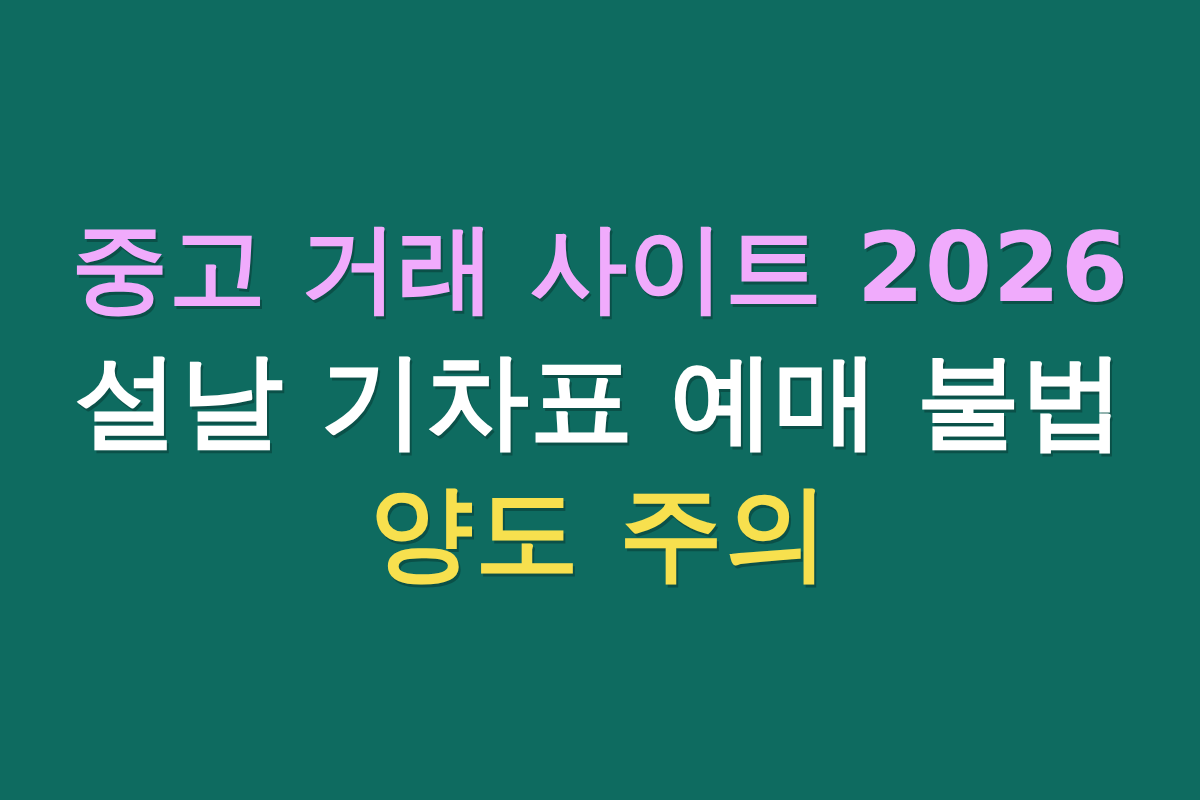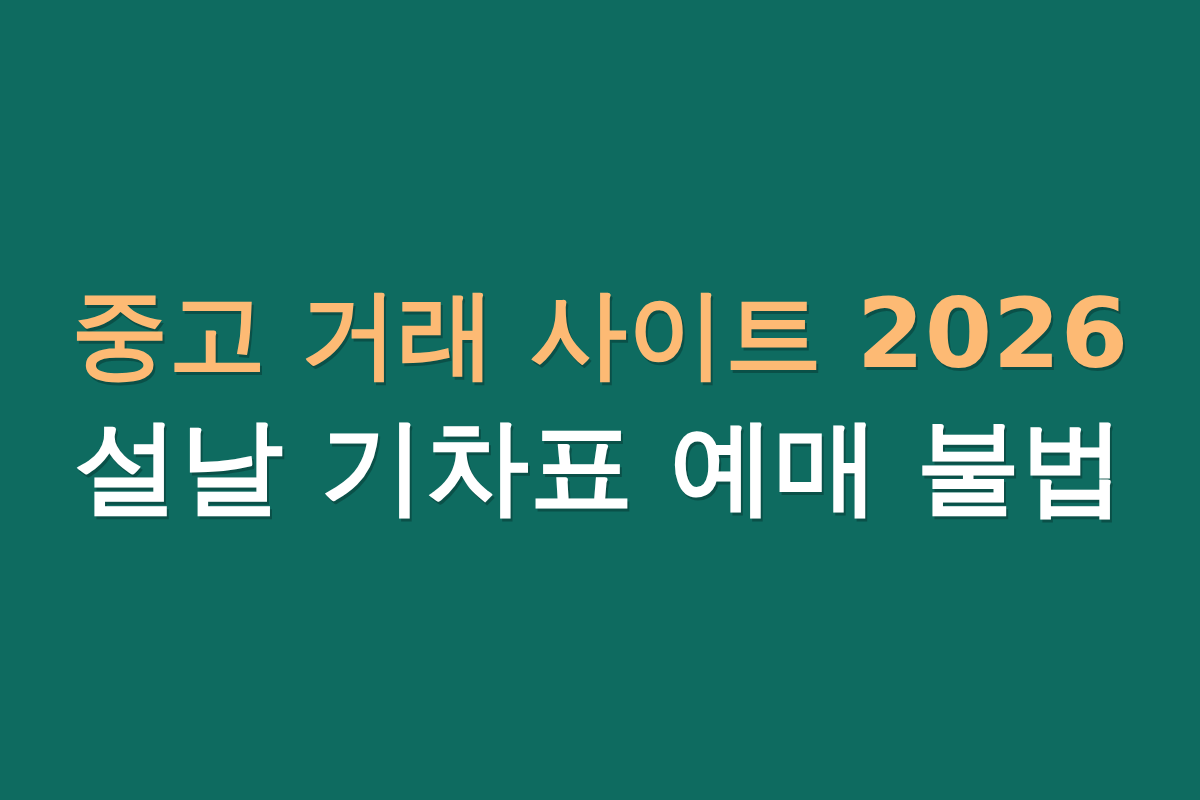--- a/index.html
+++ b/index.html
@@ -50,19 +50,20 @@
     letter-spacing: 2px;
   }
 </style>
 </head>
 <body>
 
 <div id="banner" style="background: rgb(14, 107, 96);">
 
   <div id="title-block">
 
-    <span class="title-line" style="color: #fdba74; text-shadow: rgba(8, 58, 52, 0.55) 2px 3px 0px; font-size: 97px;">중고 거래 사이트 2026</span>
+    <span class="title-line" style="color: #f0abfc; text-shadow: rgba(8, 58, 52, 0.55) 2px 3px 0px; font-size: 97px;">중고 거래 사이트 2026</span>
 
     <span class="title-line" style="color: #ffffff; text-shadow: rgba(8, 58, 52, 0.55) 2px 3px 0px;">설날 기차표 예매 불법</span>
 
+    <span class="title-line short" style="color: rgb(247, 224, 78); text-shadow: rgba(8, 58, 52, 0.55) 2px 3px 0px;">양도 주의</span>
 
   </div>
 </div>
 
 </body></html>

